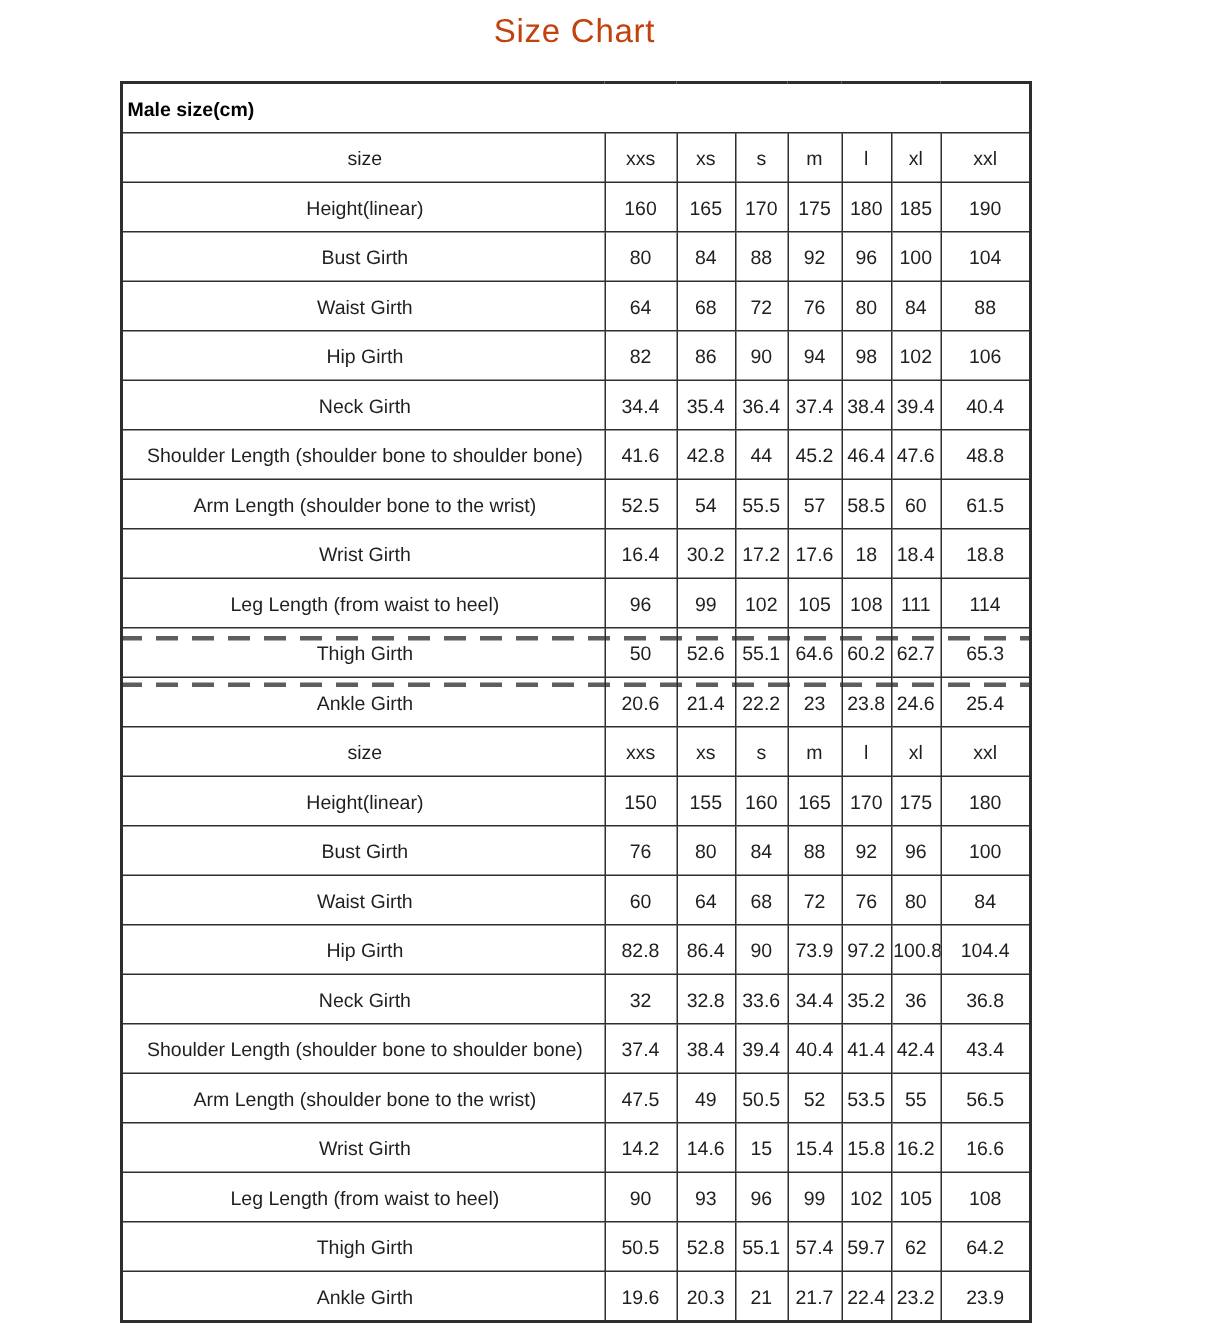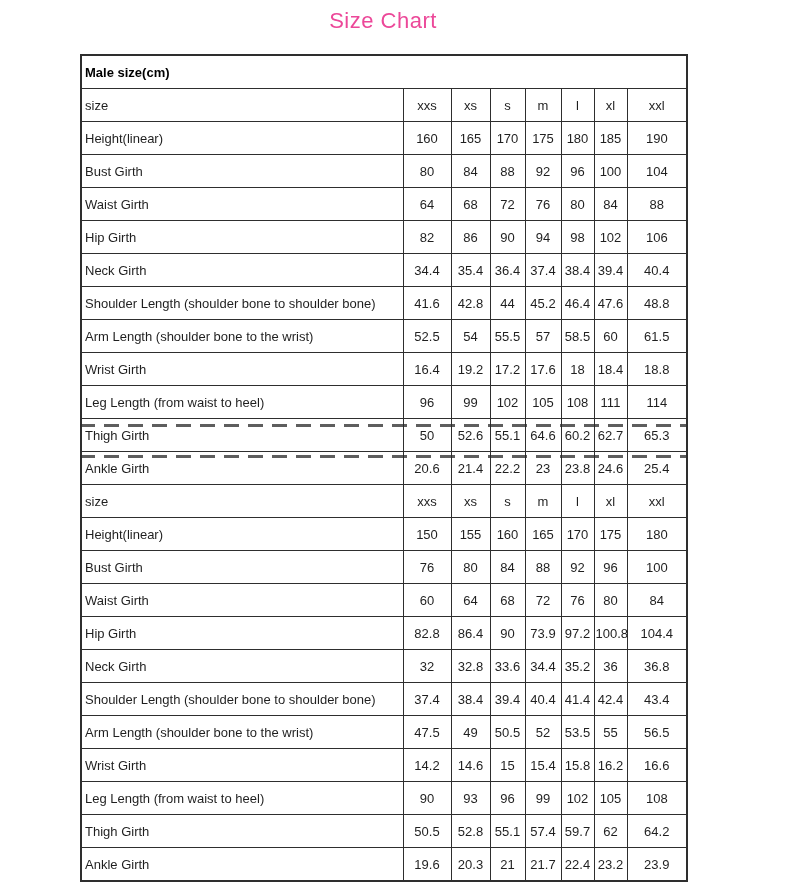--- a/index.html
+++ b/index.html
@@ -17,21 +17,21 @@
     padding-top: 8px;
     overflow: hidden;
   }
   .title {
     width: 606px;
     margin: 0 0 20px 80px;
     text-align: center;
     font-size: 22px;
     font-weight: 400;
     letter-spacing: 0.5px;
-    color: #ec4899;
+    color: #c2410c;
     line-height: 26px;
   }
   .table-wrap {
     position: relative;
     margin-left: 80px;
     width: 606px;
   }
   table.size-chart {
     border-collapse: collapse;
     width: 606px;
@@ -47,21 +47,21 @@
   }
   td.section-title {
     font-weight: 700;
     font-size: 13.5px;
     padding-left: 3px;
     text-align: left;
     color: #000000;
     margin-top: 18px;
   }
   td.lbl {
-    text-align: left;
+    text-align: center;
     padding-left: 3px;
     white-space: nowrap;
     color: #1f1f1f;
   }
   td.val {
     text-align: center;
     padding: 0 1px;
     white-space: nowrap;
     color: #1f1f1f;
   }
@@ -177,21 +177,21 @@
             <td class="val">54</td>
             <td class="val">55.5</td>
             <td class="val">57</td>
             <td class="val">58.5</td>
             <td class="val">60</td>
             <td class="val">61.5</td>
           </tr>
           <tr class="data-row">
             <td class="lbl">Wrist Girth</td>
             <td class="val">16.4</td>
-            <td class="val">19.2</td>
+            <td class="val">30.2</td>
             <td class="val">17.2</td>
             <td class="val">17.6</td>
             <td class="val">18</td>
             <td class="val">18.4</td>
             <td class="val">18.8</td>
           </tr>
           <tr class="data-row">
             <td class="lbl">Leg Length (from waist to heel)</td>
             <td class="val">96</td>
             <td class="val">99</td>

